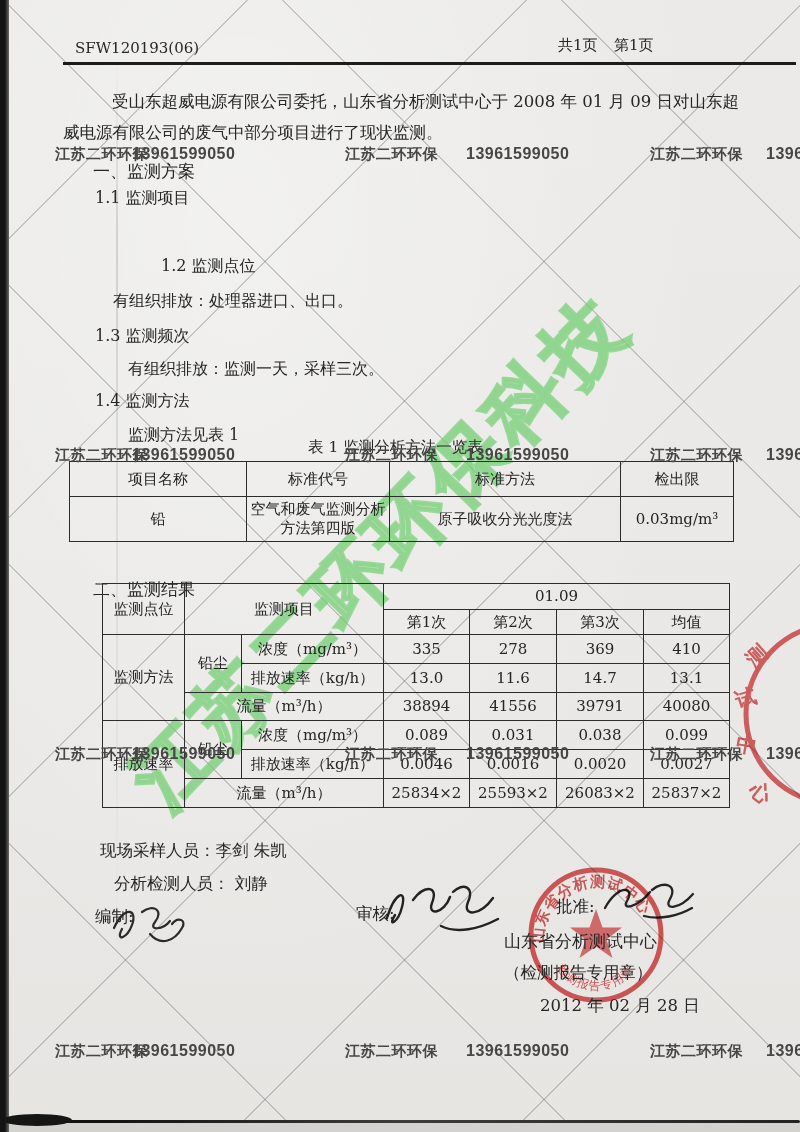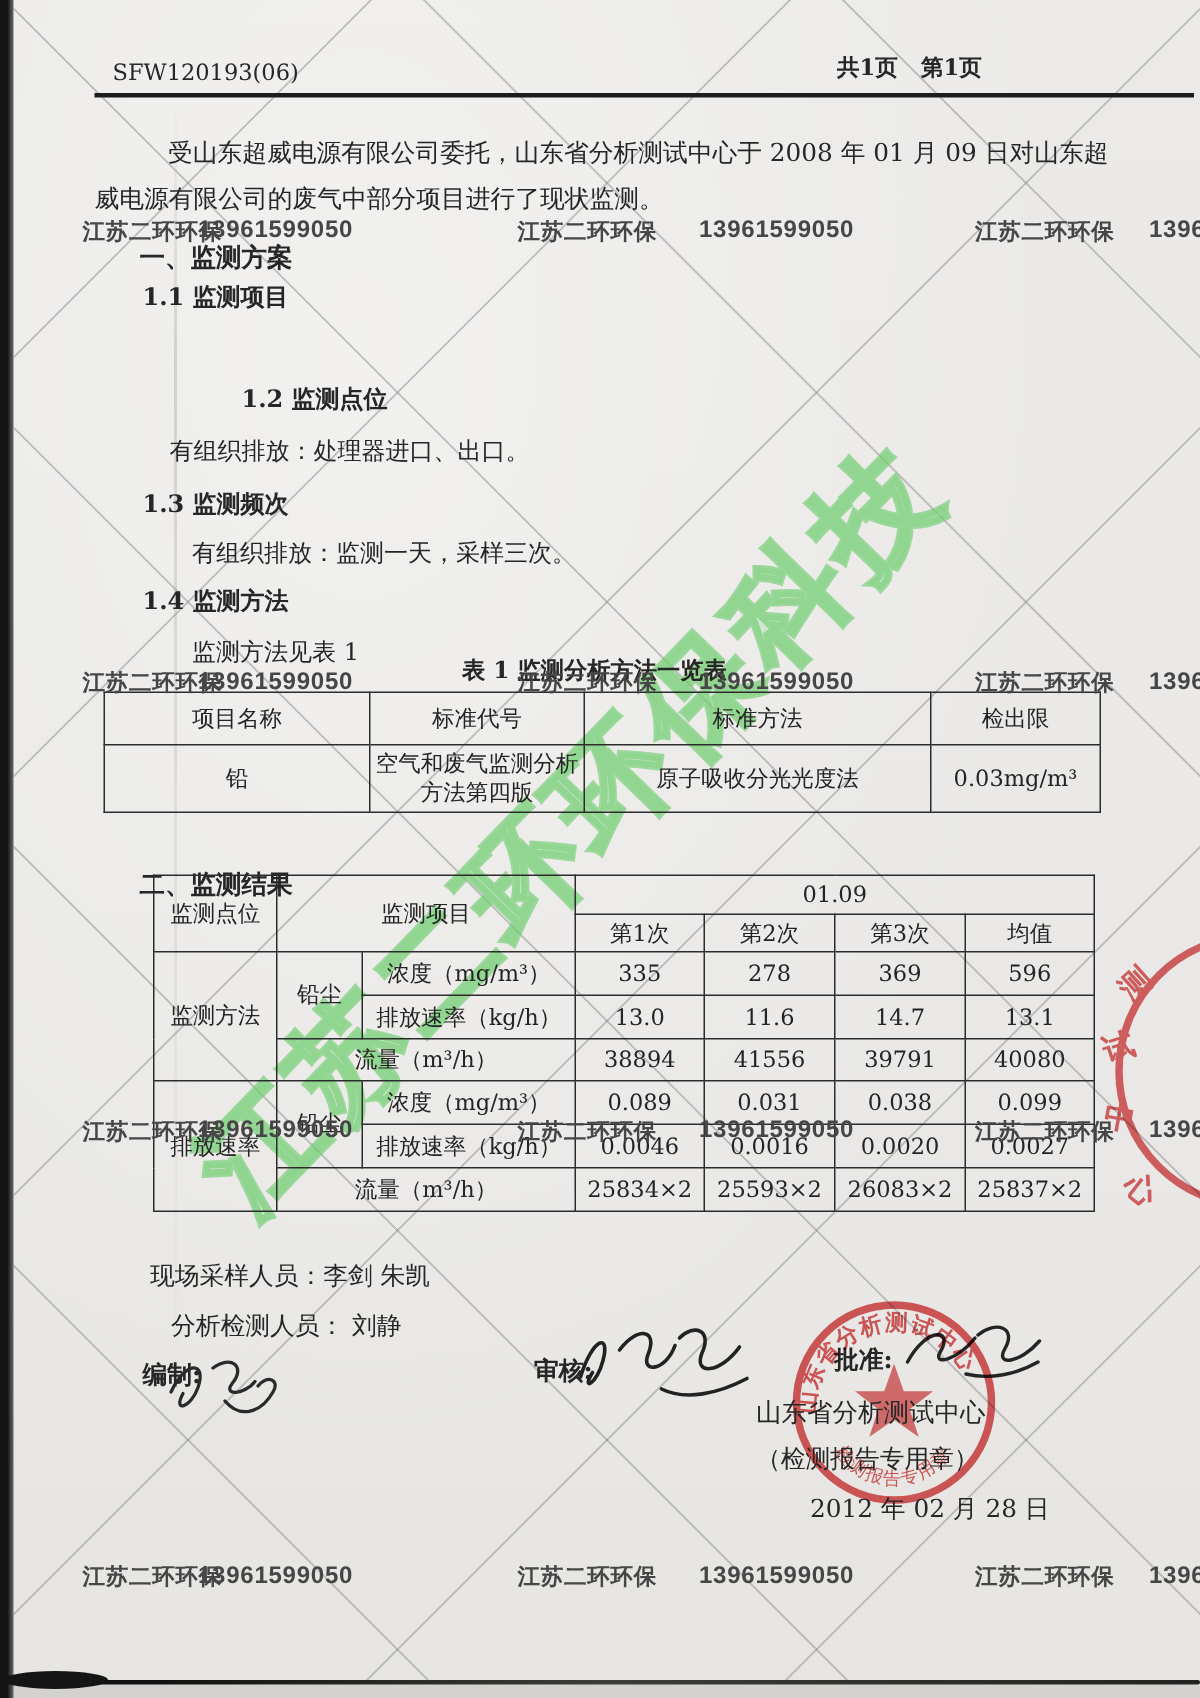--- a/index.html
+++ b/index.html
@@ -33,21 +33,21 @@
   .wm-co  { font-size:15px; letter-spacing:.5px; }
   .wm-ph  { font-size:16px; letter-spacing:.5px; }
   
   .wm-green { position:absolute; left:148px; top:742px; z-index:6; white-space:nowrap;
     transform:rotate(-46deg); transform-origin:0 50%;
     font-family:"DejaVu Sans","Liberation Sans",sans-serif; font-weight:700;
     font-size:78px; letter-spacing:6px;
     color:rgba(132,214,132,.28); -webkit-text-stroke:3px rgba(110,205,110,.65); }
   
   .t { position:absolute; white-space:nowrap; z-index:10; }
-  .bold { font-weight:700; }
+  .bold { font-weight:400; }
   .hdr-line { position:absolute; left:63px; top:62px; width:733px; height:2.5px; background:#1c1c1c; z-index:10; }
   
   table { border-collapse:collapse; table-layout:fixed; z-index:12; position:absolute; background:transparent; }
   td { border:1.6px solid #2c2c2c; text-align:center; vertical-align:middle;
        font-size:15px; color:#242424; padding:1px 2px; line-height:1.25; }
   
   .stamp { position:absolute; z-index:25; mix-blend-mode:multiply; }
   .sig { position:absolute; z-index:14; }
 </style>
 </head>
@@ -148,21 +148,21 @@
       <td>第3次</td>
       <td>均值</td>
     </tr>
     <tr style="height:29px;">
       <td rowspan="3" style="white-space:normal;">监测方法</td>
       <td rowspan="2">铅尘</td>
       <td>浓度（mg/m³）</td>
       <td>335</td>
       <td>278</td>
       <td>369</td>
-      <td>596</td>
+      <td>410</td>
     </tr>
     <tr style="height:29px;">
       <td>排放速率（kg/h）</td>
       <td>13.0</td>
       <td>11.6</td>
       <td>14.7</td>
       <td>13.1</td>
     </tr>
     <tr style="height:28px;">
       <td colspan="2">流量（m³/h）</td>

